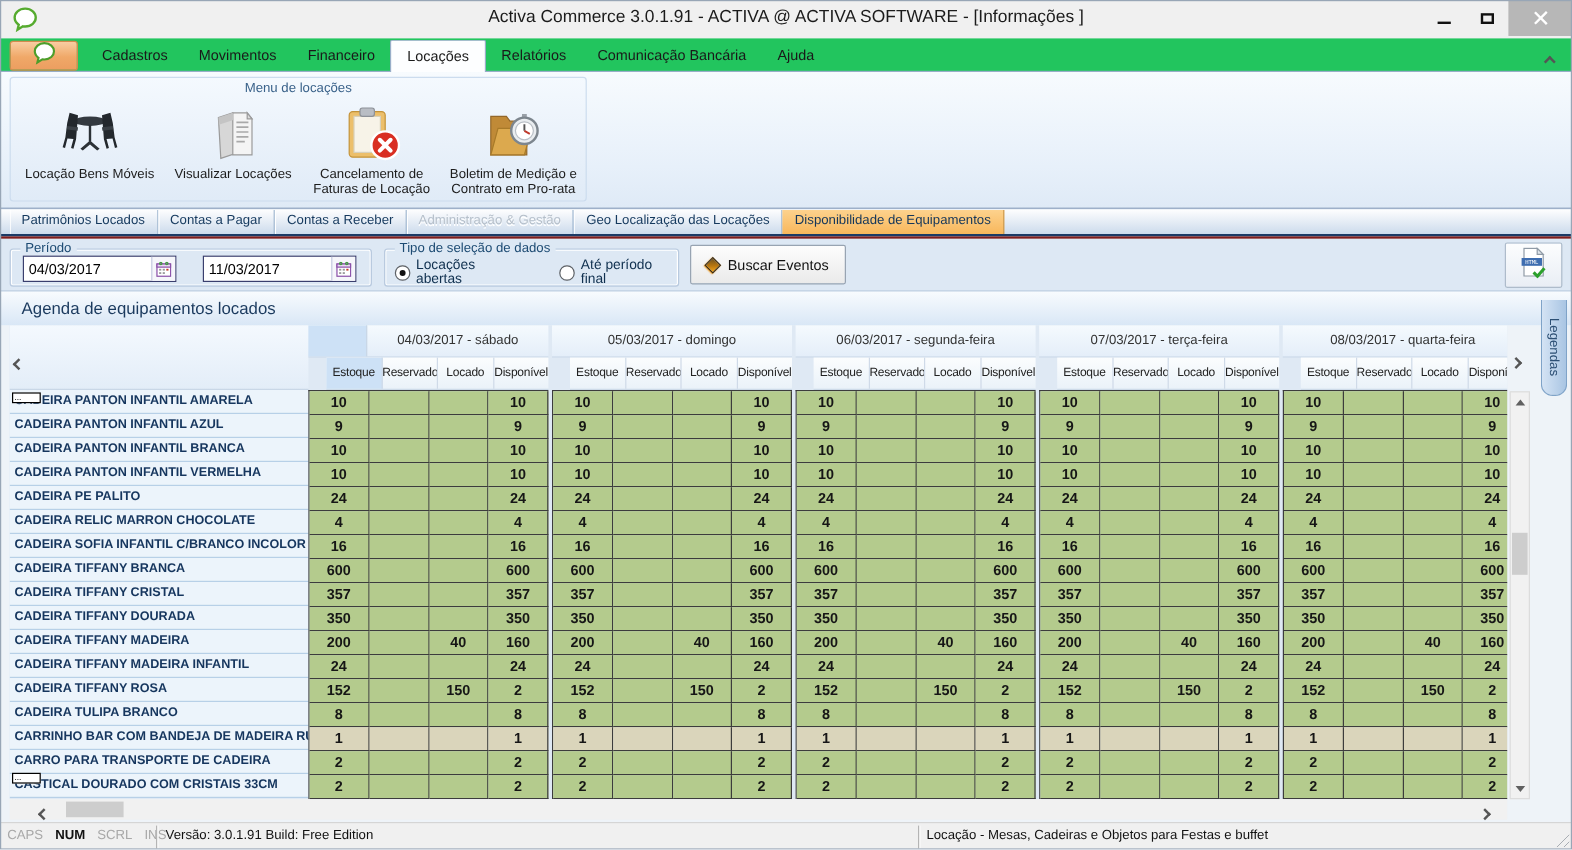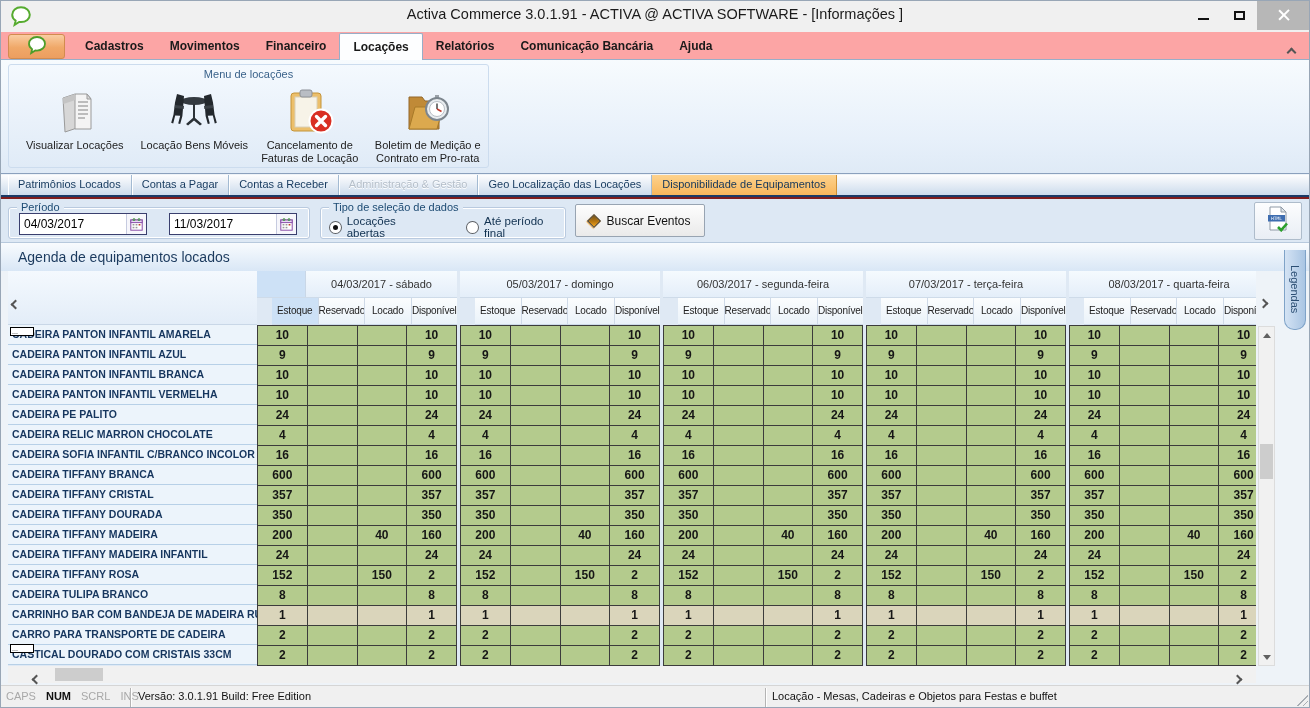--- a/index.html
+++ b/index.html
@@ -13,21 +13,21 @@
   .title { position:absolute; left:0; right:0; top:6px; text-align:center; font-size:14.5px; color:#1b1b1b; }
   .winbtn { position:absolute; top:0; height:30px; display:flex; align-items:center; justify-content:center; }
   .btn-min { left:1185px; width:36px; } .btn-min i { display:block; width:11px; height:2px; background:#111; margin-top:8px; }
   .btn-max { left:1221px; width:36px; } .btn-max i { display:block; width:11px; height:9px; border:2px solid #111; }
   .btn-close { left:1257px; width:53px; background:#b7b7b7; }
   .btn-close i { position:relative; width:14px; height:14px; display:block; }
   .btn-close i::before,.btn-close i::after { content:""; position:absolute; left:6px; top:0; width:2.4px; height:14px; background:#fff; }
   .btn-close i::before { transform:rotate(45deg);} .btn-close i::after { transform:rotate(-45deg);}
 
   
-  .menubar { position:absolute; left:0; top:32px; width:1310px; height:28px; background:#fca5a5; border-bottom:1px solid #98aec8;font-weight:bold; }
+  .menubar { position:absolute; left:0; top:32px; width:1310px; height:28px; background:#22c55e; border-bottom:1px solid #98aec8; }
   .appbtn { position:absolute; left:8px; top:2px; width:57px; height:25px; border:1px solid #d28b4e; border-radius:3px;
             background:linear-gradient(180deg,#f9cda2,#f0a868 55%,#ec9e60); display:flex; align-items:center; justify-content:center; }
   .menu-tabs { position:absolute; left:72px; top:1px; height:27px; display:flex; }
   .mtab { height:26px; line-height:26px; padding:0 13px; font-size:12px; color:#1a1a1a; cursor:default; }
   .mtab.active { background:#fdfeff; border:1px solid #98aec8; border-bottom:none; border-radius:2px 2px 0 0; height:27px; position:relative; z-index:3; }
   .collapse-chev { position:absolute; right:14px; top:10px; width:8px; height:8px; }
   .chev { display:inline-block; width:7px; height:7px; border-left:2px solid #555; border-bottom:2px solid #555; }
   .chev.up { transform:rotate(135deg); } .chev.left { transform:rotate(45deg); } .chev.right { transform:rotate(225deg); }
 
   
@@ -171,45 +171,45 @@
     </div>
   <span class="collapse-chev"><span class="chev up"></span></span>
 </div>
 
 <div class="ribbon">
   <div class="rgroup">
     <div class="rgroup-title">Menu de locações</div>
     <div class="ribbon-buttons">
         <div class="ribbon-btn">
           <div class="rb-icon">
+            <svg width="52" height="48" viewBox="0 0 52 48">
+              <ellipse cx="26" cy="13" rx="13" ry="4" fill="#343a40"></ellipse>
+              <path d="M25 16 h2 v14 h-2 z" fill="#2c3237"></path>
+              <path d="M18 36 l8-7 8 7 -2 1.5 -6-5 -6 5 z" fill="#2c3237"></path>
+              <path d="M9 6 l7 2 -1.6 20 -2.2 8 -2-.6 2-7.6 -5-.4 -2 8 -2-.6 2.3-8.4 1.5-12 z" fill="#23282d"></path>
+              <path d="M7 17 l9 1 -.3 3 -9-1 z" fill="#3a4046"></path>
+              <path d="M43 6 l-7 2 1.6 20 2.2 8 2-.6 -2-7.6 5-.4 2 8 2-.6 -2.3-8.4 -1.5-12 z" fill="#23282d"></path>
+              <path d="M45 17 l-9 1 .3 3 9-1 z" fill="#3a4046"></path>
+            </svg>
+          </div>
+          <div class="rb-label">Locação Bens Móveis</div>
+        </div>
+        <div class="ribbon-btn">
+          <div class="rb-icon">
             <svg width="44" height="48" viewBox="0 0 44 48">
               <path d="M10 10 l12-4 2 34 -12 4 z" fill="#d7d7d7" stroke="#9a9a9a"></path>
               <path d="M22 6 h12 l4 5 v30 h-16 z" fill="#f4f4f4" stroke="#9a9a9a"></path>
               <path d="M34 6 l4 5 h-4 z" fill="#dcdcdc" stroke="#9a9a9a"></path>
               <g stroke="#a9a9a9" stroke-width="1.4">
                 <path d="M25 14 h10 M25 18 h10 M25 22 h10 M25 26 h10 M25 30 h7"></path>
               </g>
               <path d="M10 10 l12-4 0.4 6 -12 4 z" fill="#c4c4c4"></path>
             </svg>
           </div>
           <div class="rb-label">Visualizar Locações</div>
-        </div>
-        <div class="ribbon-btn">
-          <div class="rb-icon">
-            <svg width="52" height="48" viewBox="0 0 52 48">
-              <ellipse cx="26" cy="13" rx="13" ry="4" fill="#343a40"></ellipse>
-              <path d="M25 16 h2 v14 h-2 z" fill="#2c3237"></path>
-              <path d="M18 36 l8-7 8 7 -2 1.5 -6-5 -6 5 z" fill="#2c3237"></path>
-              <path d="M9 6 l7 2 -1.6 20 -2.2 8 -2-.6 2-7.6 -5-.4 -2 8 -2-.6 2.3-8.4 1.5-12 z" fill="#23282d"></path>
-              <path d="M7 17 l9 1 -.3 3 -9-1 z" fill="#3a4046"></path>
-              <path d="M43 6 l-7 2 1.6 20 2.2 8 2-.6 -2-7.6 5-.4 2 8 2-.6 -2.3-8.4 -1.5-12 z" fill="#23282d"></path>
-              <path d="M45 17 l-9 1 .3 3 9-1 z" fill="#3a4046"></path>
-            </svg>
-          </div>
-          <div class="rb-label">Locação Bens Móveis</div>
         </div>
         <div class="ribbon-btn">
           <div class="rb-icon">
             <svg width="50" height="48" viewBox="0 0 50 48">
               <rect x="6" y="5" width="30" height="38" rx="3" fill="#ecbf6b" stroke="#c49339"></rect>
               <rect x="10" y="9" width="22" height="30" fill="#f7f3e8" stroke="#d8d0ba"></rect>
               <rect x="15" y="2" width="12" height="7" rx="2" fill="#b9bdc4" stroke="#8d9198"></rect>
               <circle cx="36" cy="33" r="11.5" fill="#d92f23" stroke="#fff" stroke-width="2"></circle>
               <path d="M31.5 28.5 l9 9 M40.5 28.5 l-9 9" stroke="#fff" stroke-width="3.4" stroke-linecap="round"></path>
             </svg>

